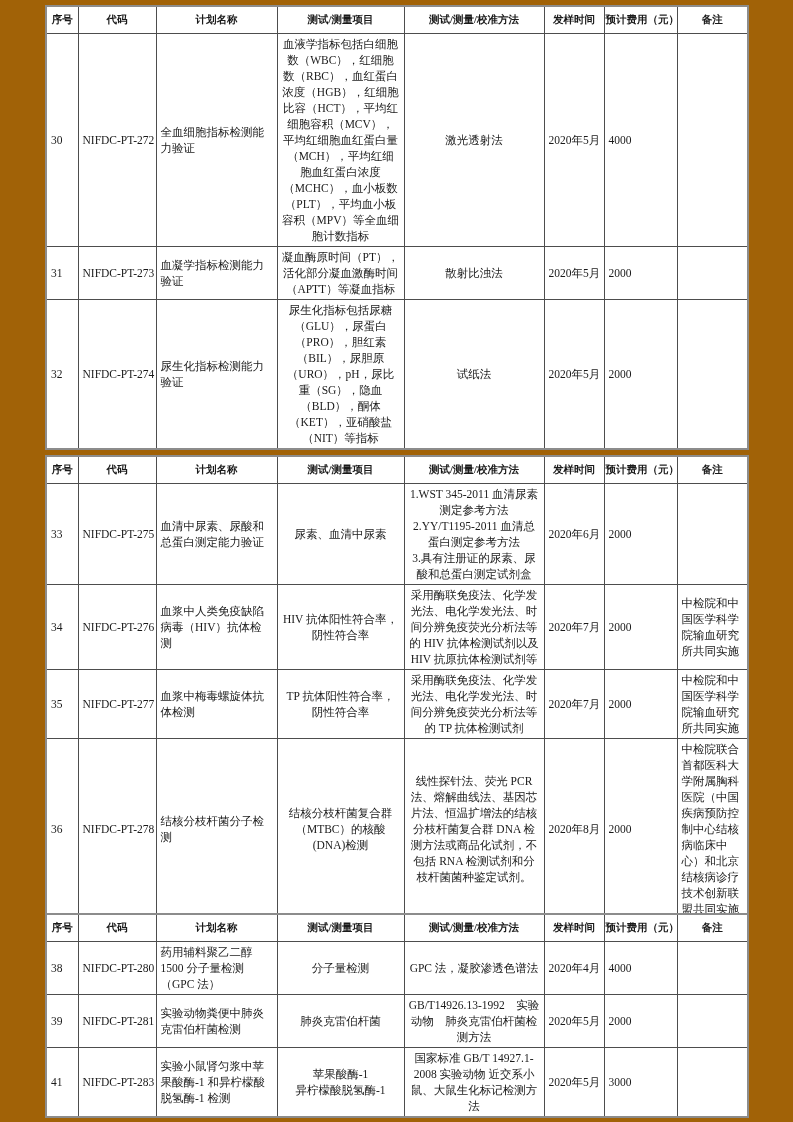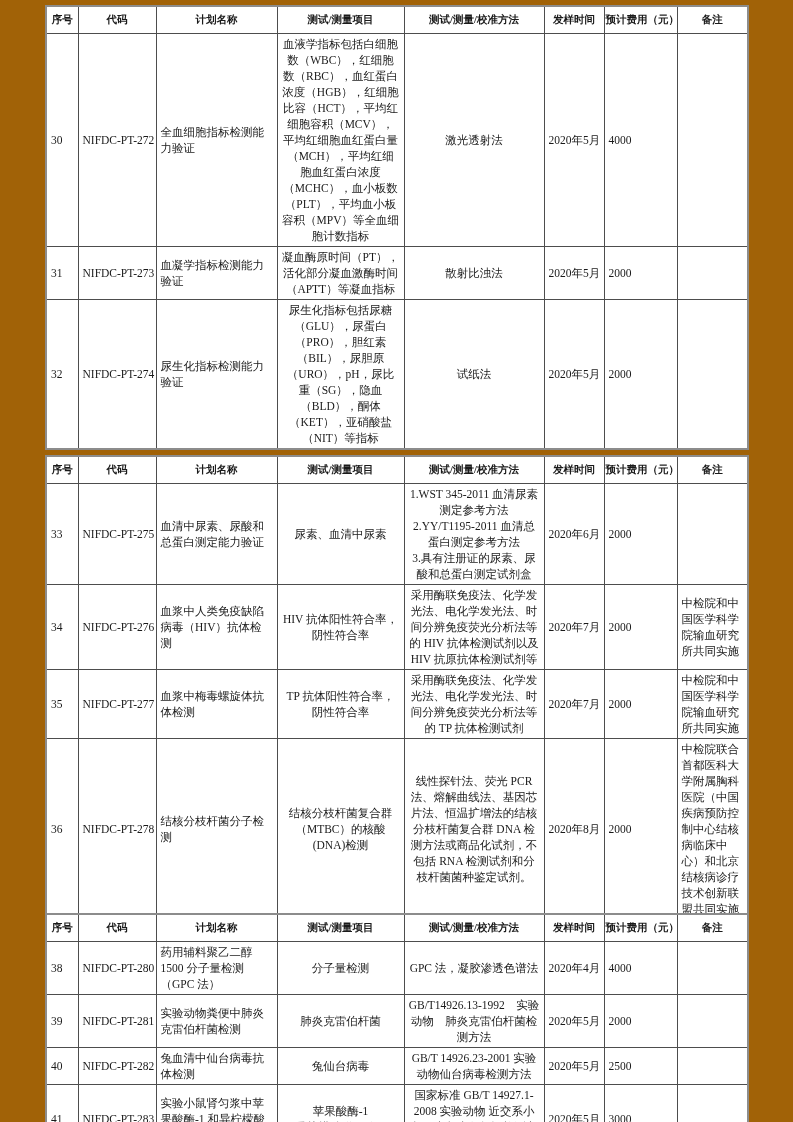--- a/index.html
+++ b/index.html
@@ -241,30 +241,20 @@
           <td class="col-no">39</td>
           <td class="col-code">NIFDC-PT-281</td>
           <td class="col-name">实验动物粪便中肺炎克雷伯杆菌检测</td>
           <td class="col-item">肺炎克雷伯杆菌</td>
           <td class="col-method">GB/T14926.13-1992　实验动物　肺炎克雷伯杆菌检测方法</td>
           <td class="col-time">2020年5月</td>
           <td class="col-fee">2000</td>
           <td class="col-remark"></td>
         </tr>
         <tr>
-          <td class="col-no">40</td>
-          <td class="col-code">NIFDC-PT-282</td>
-          <td class="col-name">兔血清中仙台病毒抗体检测</td>
-          <td class="col-item">兔仙台病毒</td>
-          <td class="col-method">GB/T 14926.23-2001 实验动物仙台病毒检测方法</td>
-          <td class="col-time">2020年5月</td>
-          <td class="col-fee">2500</td>
-          <td class="col-remark"></td>
-        </tr>
-        <tr>
           <td class="col-no">41</td>
           <td class="col-code">NIFDC-PT-283</td>
           <td class="col-name">实验小鼠肾匀浆中苹果酸酶-1 和异柠檬酸脱氢酶-1 检测</td>
           <td class="col-item">苹果酸酶-1
 异柠檬酸脱氢酶-1</td>
           <td class="col-method">国家标准 GB/T 14927.1-2008 实验动物 近交系小鼠、大鼠生化标记检测方法</td>
           <td class="col-time">2020年5月</td>
           <td class="col-fee">3000</td>
           <td class="col-remark"></td>
         </tr>

